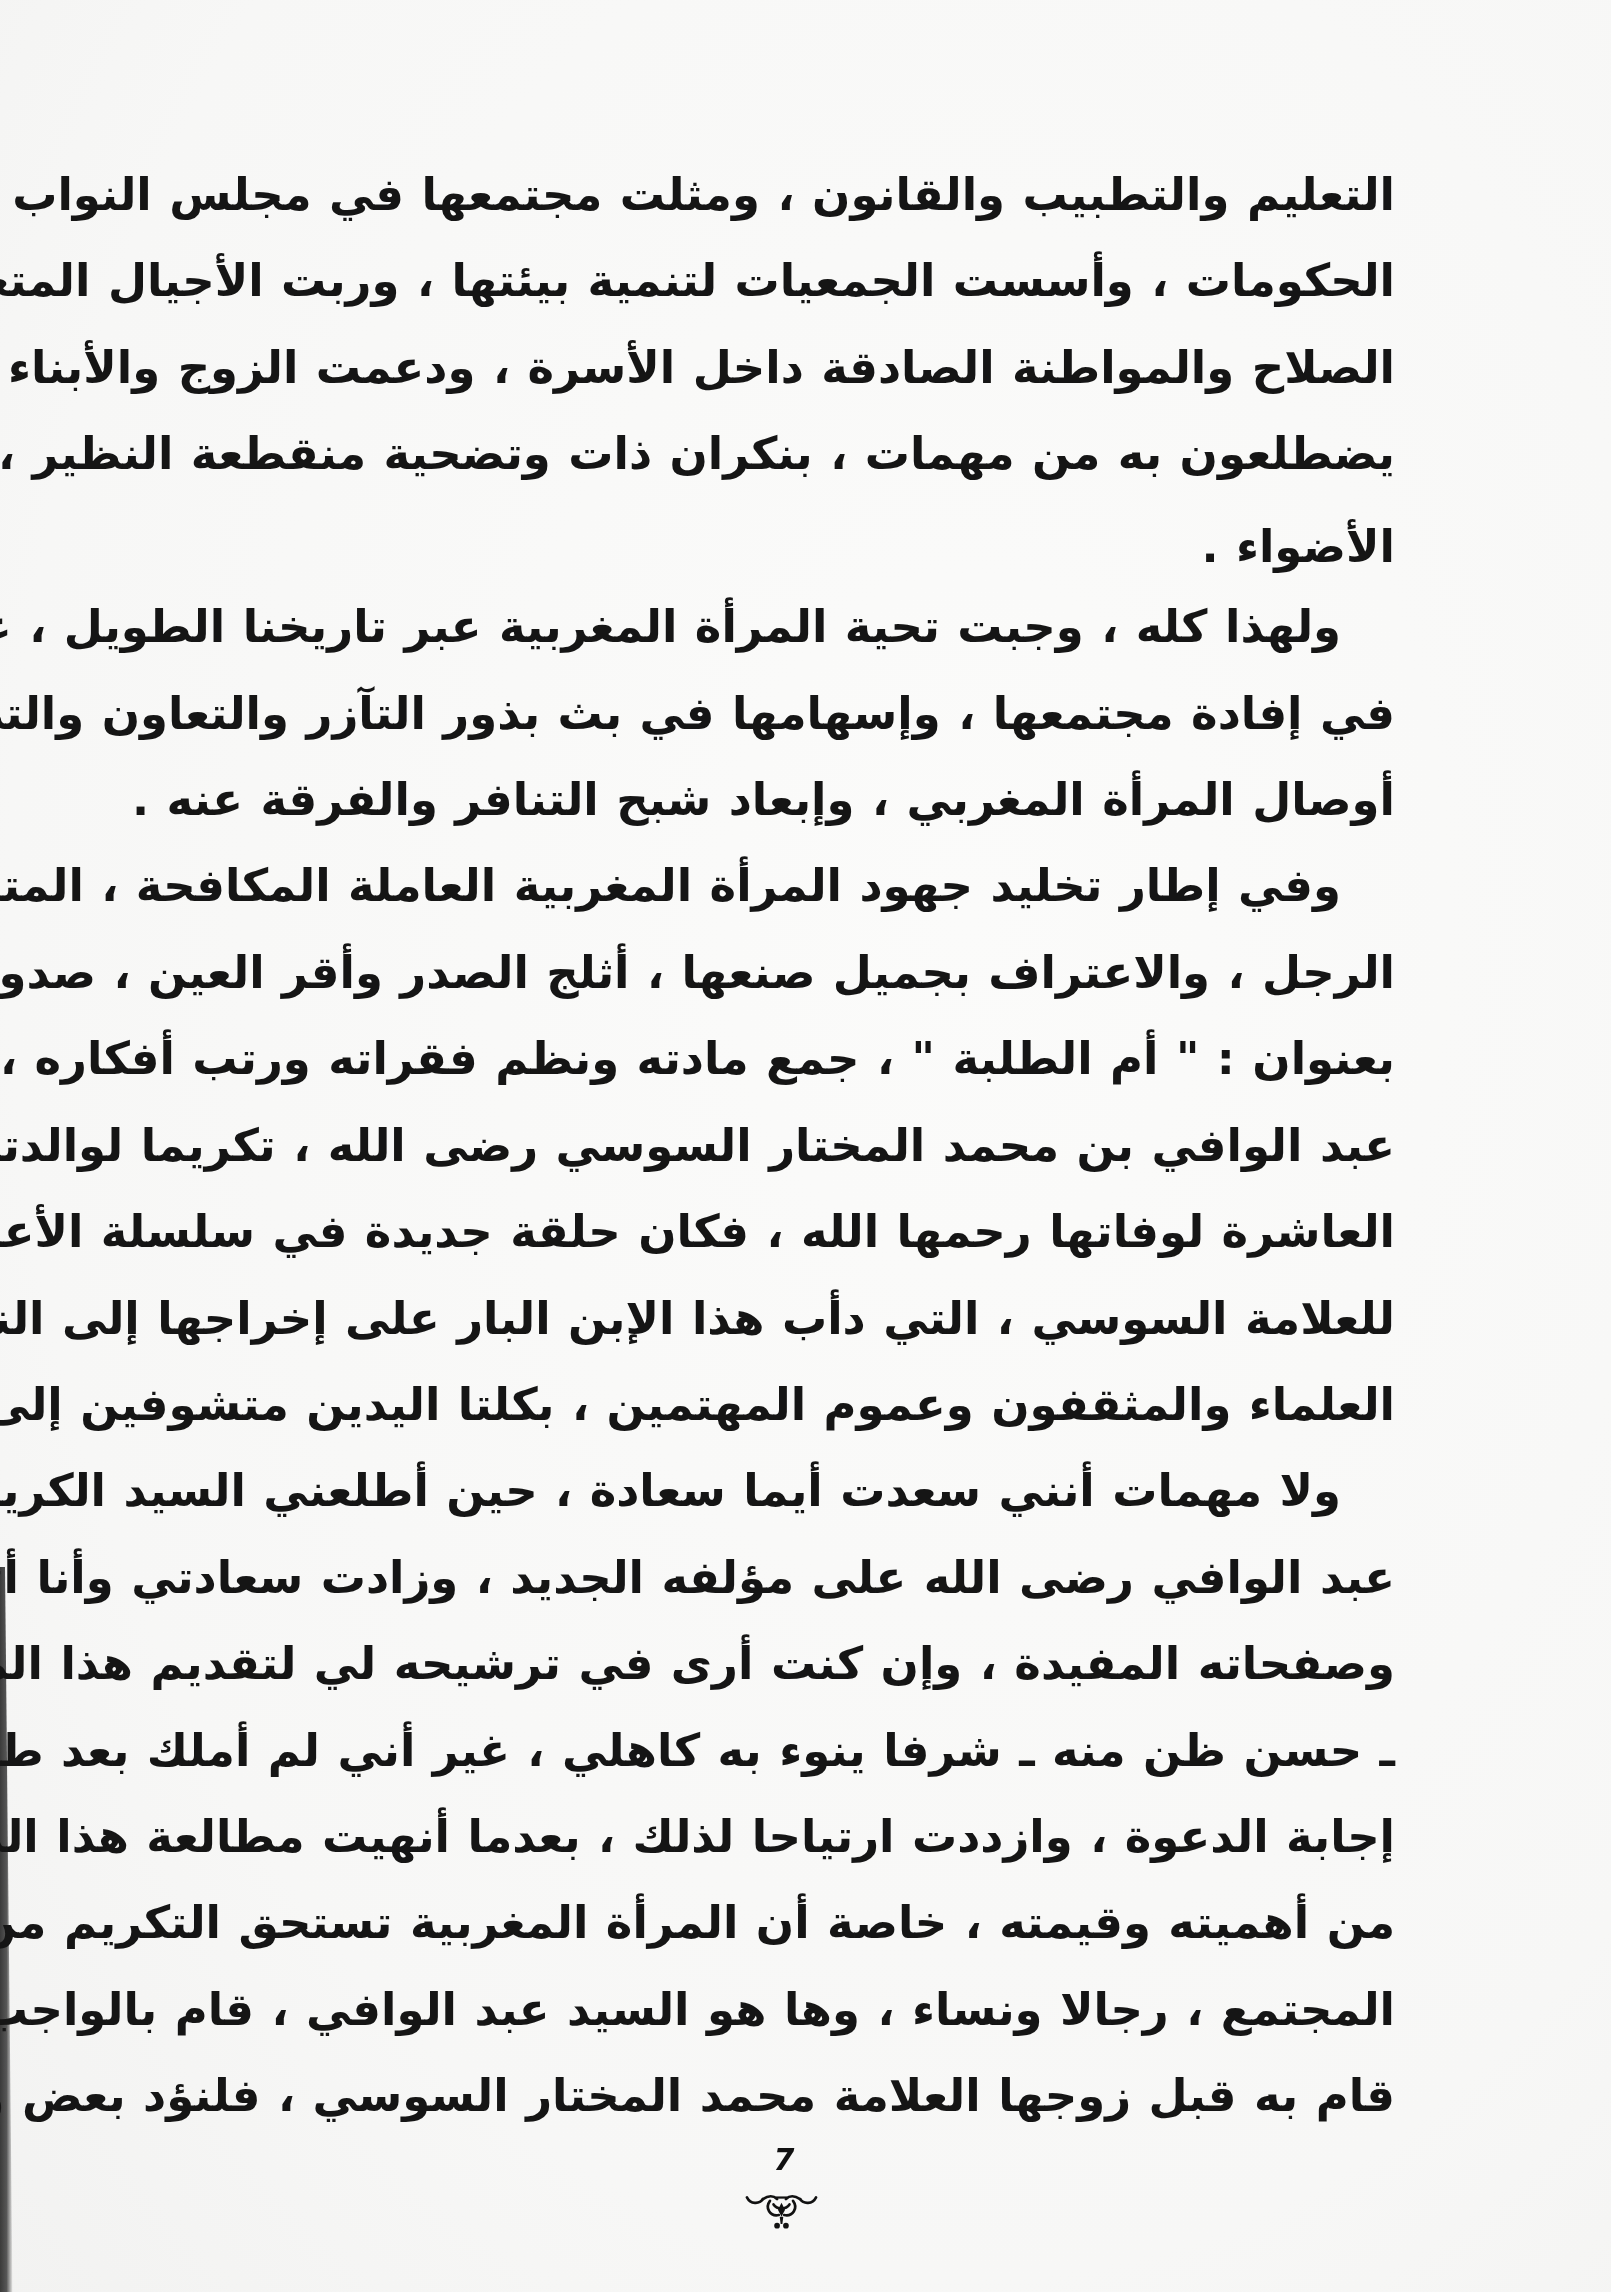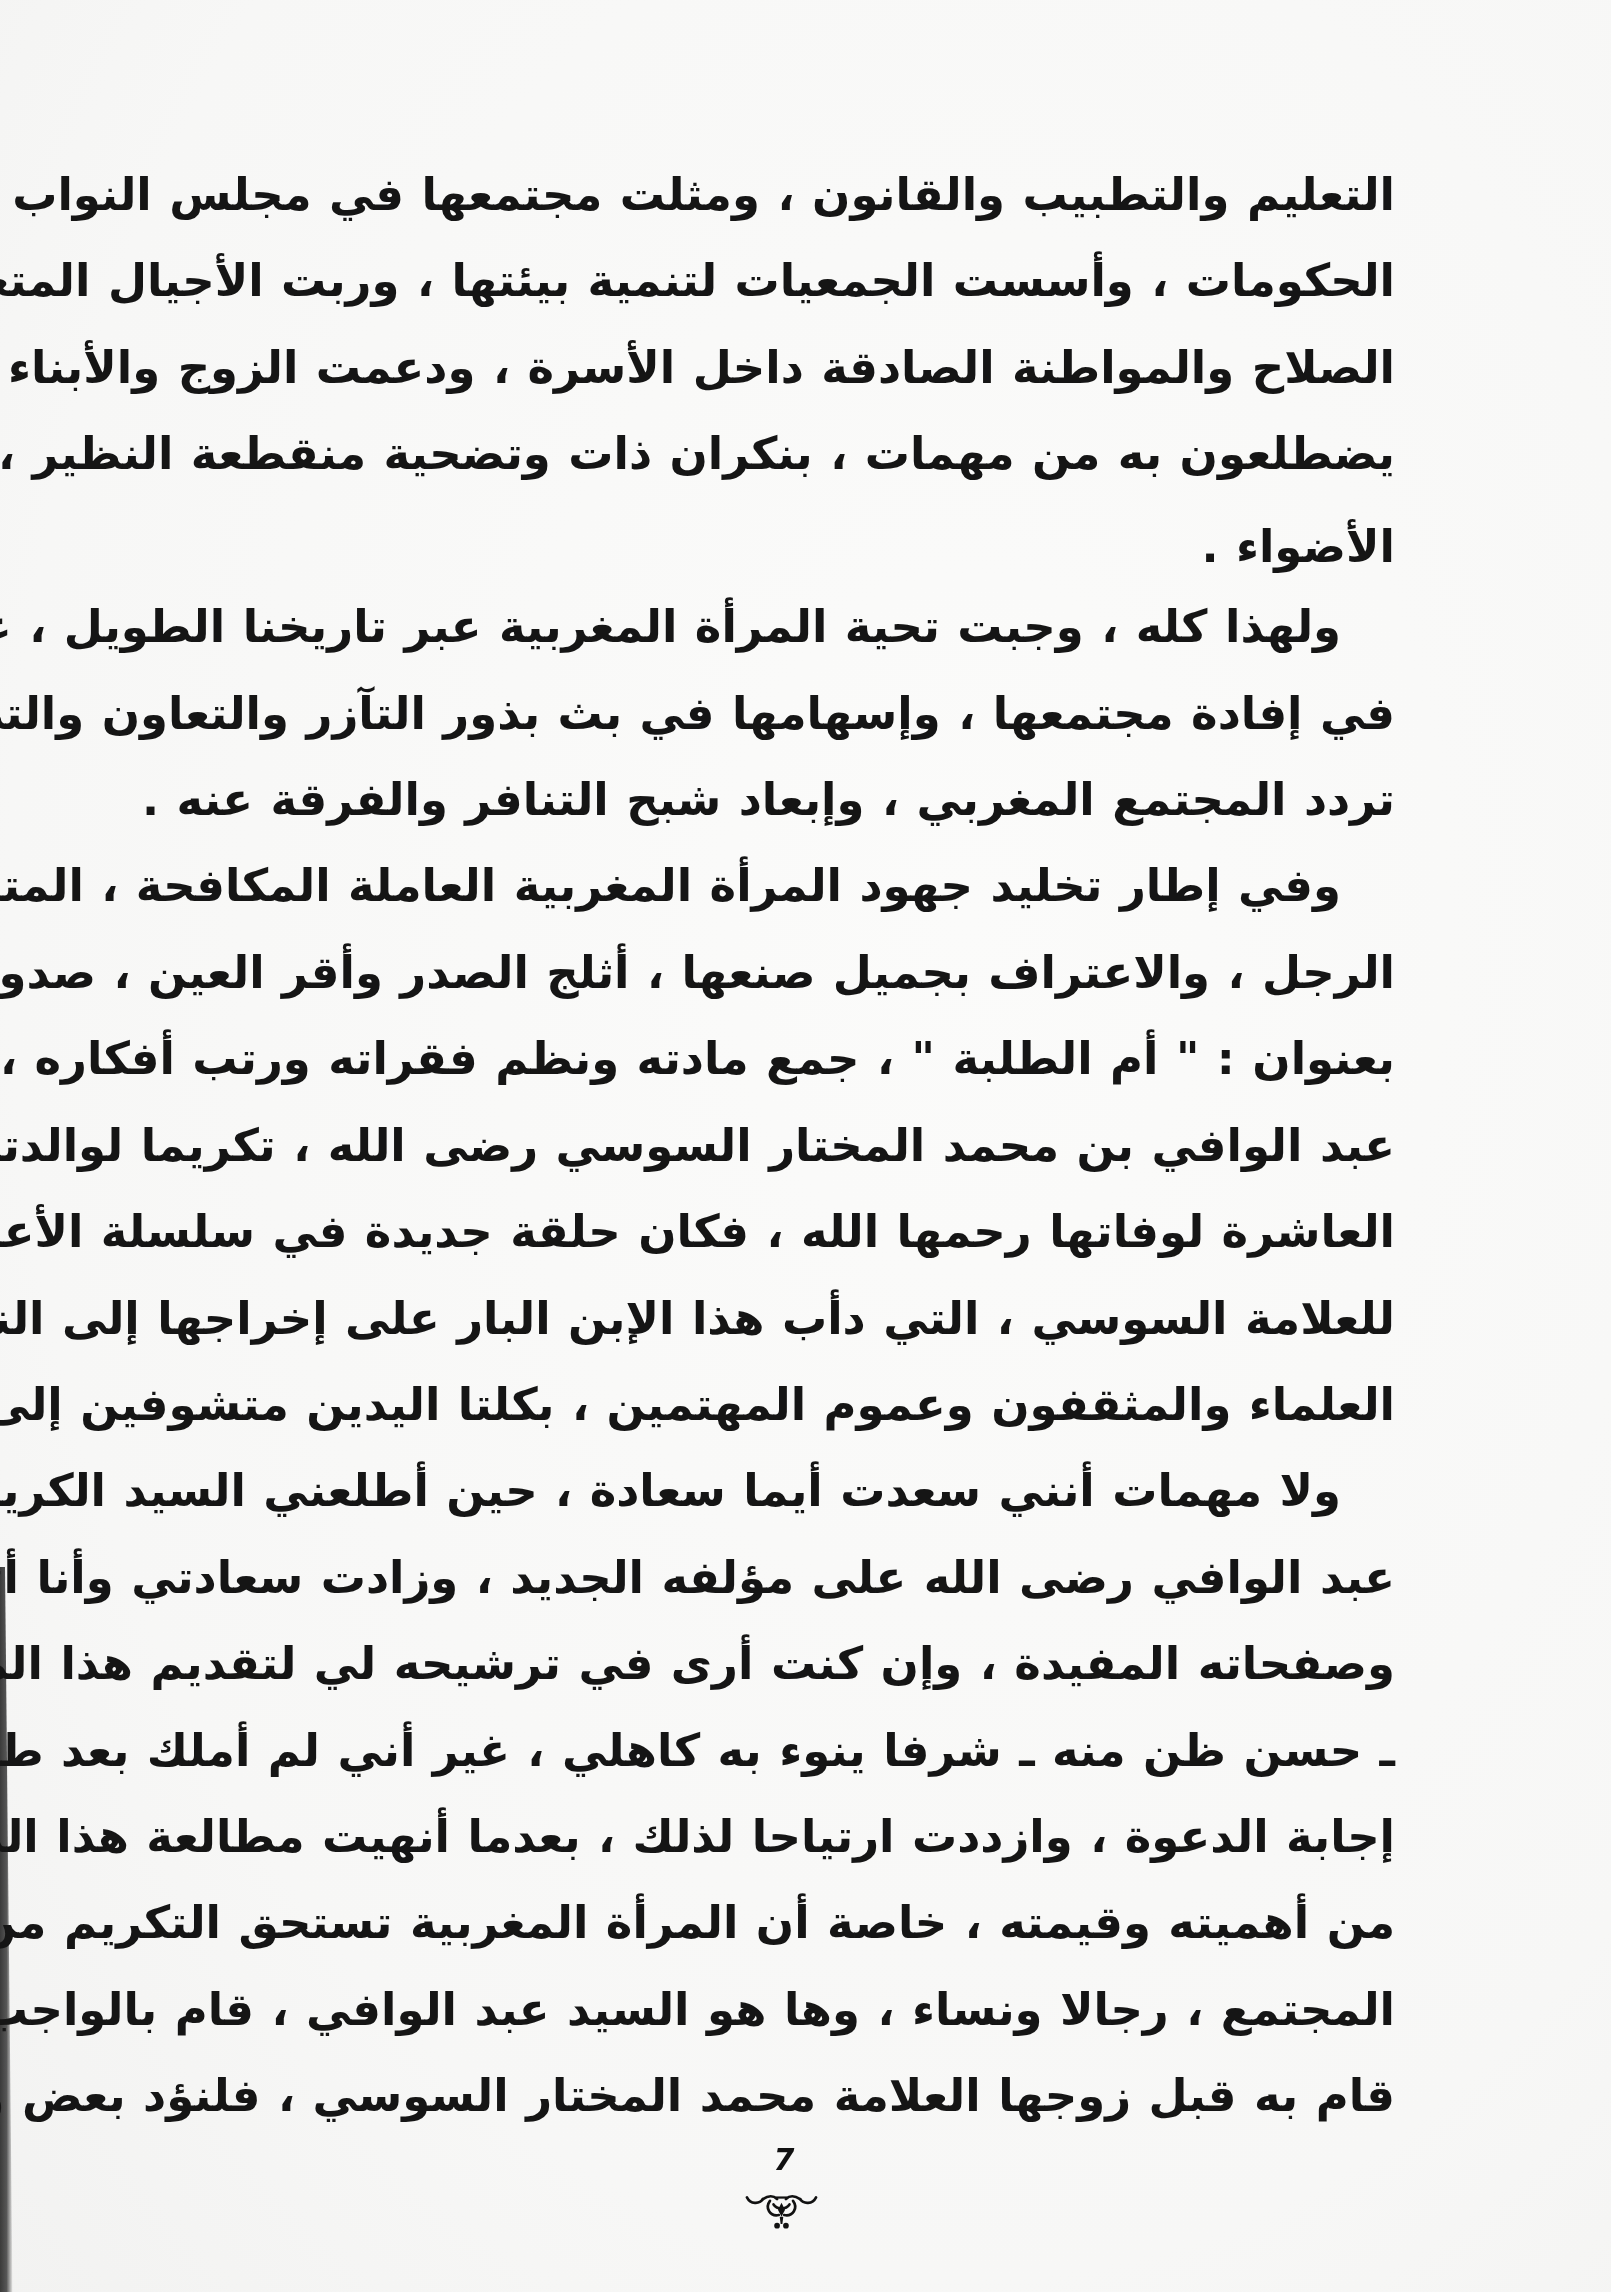--- a/index.html
+++ b/index.html
@@ -91,21 +91,21 @@
   <div class="text-block">
 
     <div class="line" style="top:0px">التعليم والتطبيب والقانون ، ومثلت مجتمعها في مجلس النواب ، وشاركت في</div>
     <div class="line" style="top:86px">الحكومات ، وأسست الجمعيات لتنمية بيئتها ، وربت الأجيال المتعاقبة على قيم</div>
     <div class="line" style="top:173px">الصلاح والمواطنة الصادقة داخل الأسرة ، ودعمت الزوج والأبناء والإخوة في ما</div>
     <div class="line" style="top:259px">يضطلعون به من مهمات ، بنكران ذات وتضحية منقطعة النظير ، بعيدا عن</div>
     <div class="line last" style="top:352px">الأضواء .</div>
 
     <div class="line indent" style="top:432px">ولهذا كله ، وجبت تحية المرأة المغربية عبر تاريخنا الطويل ، على إيجابيتها</div>
     <div class="line" style="top:519px">في إفادة مجتمعها ، وإسهامها في بث بذور التآزر والتعاون والتضامن والوحدة ، في</div>
-    <div class="line last" style="top:605px">تردد المجتمع المغربي ، وإبعاد شبح التنافر والفرقة عنه .</div>
+    <div class="line last" style="top:605px">أوصال المرأة المغربي ، وإبعاد شبح التنافر والفرقة عنه .</div>
 
     <div class="line indent" style="top:691px">وفي إطار تخليد جهود المرأة المغربية العاملة المكافحة ، المتعاونة مع أخيها</div>
     <div class="line" style="top:778px">الرجل ، والاعتراف بجميل صنعها ، أثلج الصدر وأقر العين ، صدورُ مؤلف نفيس</div>
     <div class="line" style="top:864px">بعنوان : " أم الطلبة " ، جمع مادته ونظم فقراته ورتب أفكاره ، الأستاذ الفاضل</div>
     <div class="line" style="top:951px">عبد الوافي بن محمد المختار السوسي رضى الله ، تكريما لوالدته ، وإحياء للذكرى</div>
     <div class="line" style="top:1037px">العاشرة لوفاتها رحمها الله ، فكان حلقة جديدة في سلسلة الأعمال العلمية الجليلة</div>
     <div class="line" style="top:1124px">للعلامة السوسي ، التي دأب هذا الإبن البار على إخراجها إلى النور ، فيتلقاها</div>
     <div class="line last" style="top:1210px">العلماء والمثقفون وعموم المهتمين ، بكلتا اليدين متشوفين إلى البقية .</div>
 
     <div class="line indent" style="top:1296px">ولا مهمات أنني سعدت أيما سعادة ، حين أطلعني السيد الكريم</div>

